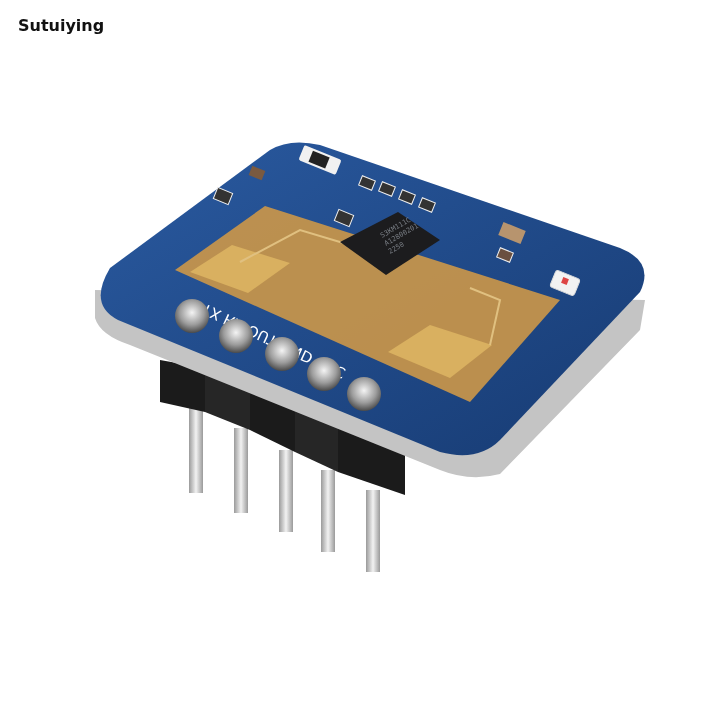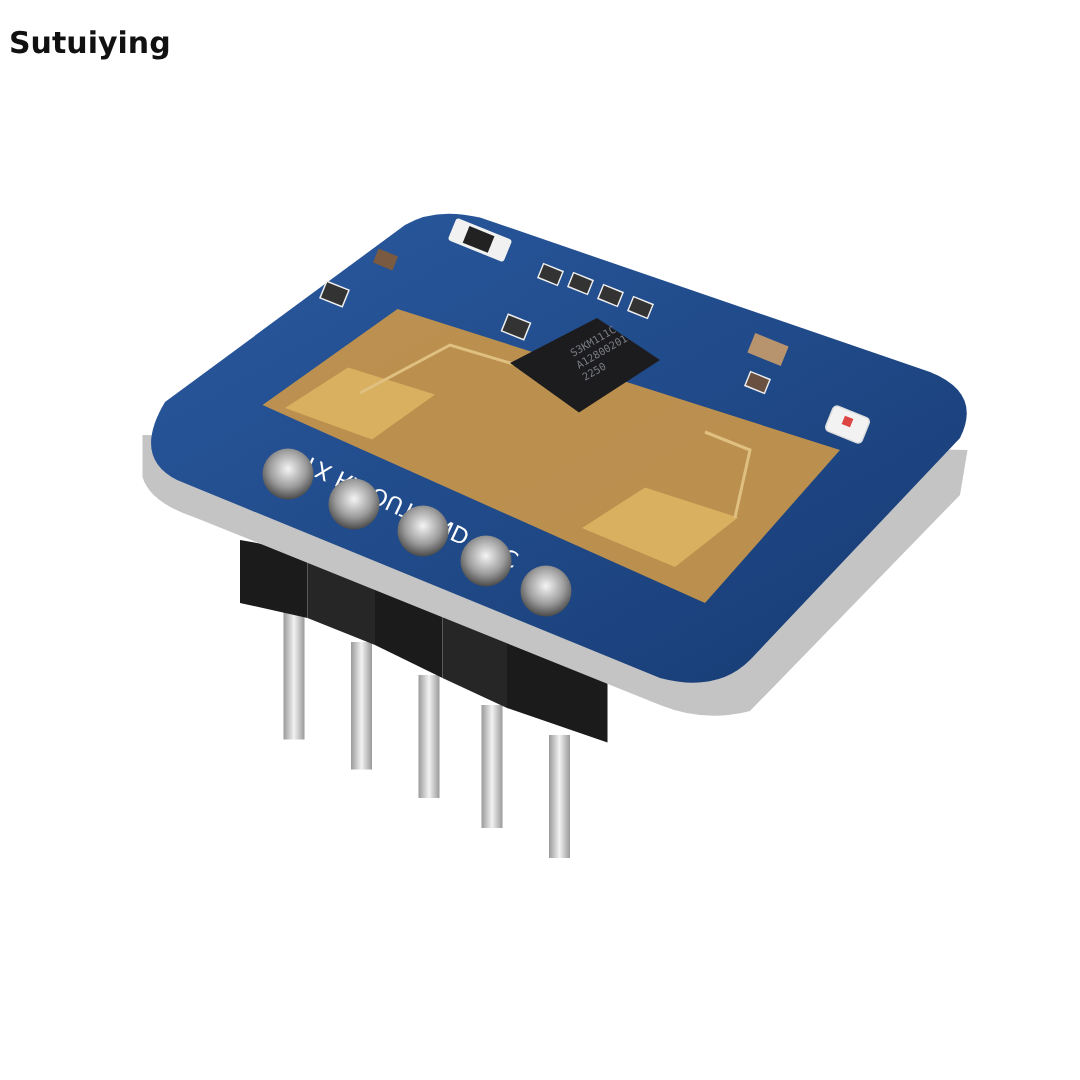--- a/index.html
+++ b/index.html
@@ -1,17 +1,17 @@
 <!DOCTYPE html>
 <html><head>
 <meta charset="utf-8">
 <style>
   html,body{margin:0;padding:0;background:#fff;}
   body{width:720px;height:720px;position:relative;overflow:hidden;font-family:"DejaVu Sans",sans-serif;}
-  .brand{position:absolute;left:6px;top:16px;font-weight:bold;font-size:20px;color:#111;}
+  .brand{position:absolute;left:18px;top:16px;font-weight:bold;font-size:16px;color:#111;}
   svg{position:absolute;left:0;top:0;}
   .chip-text{font-family:"DejaVu Sans Mono",monospace;font-size:7px;fill:#7a7f86;}
   .pin-label{font-family:"DejaVu Sans",sans-serif;font-size:15px;fill:#ffffff;}
 </style>
 </head>
 <body>
 
 <div class="brand">Sutuiying</div>
 
 <svg width="720" height="720" viewBox="0 0 720 720">

